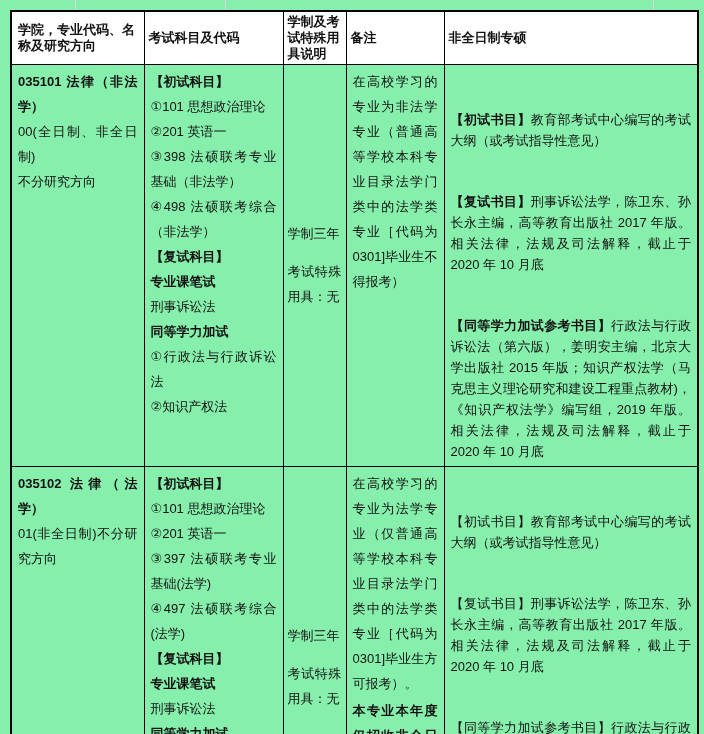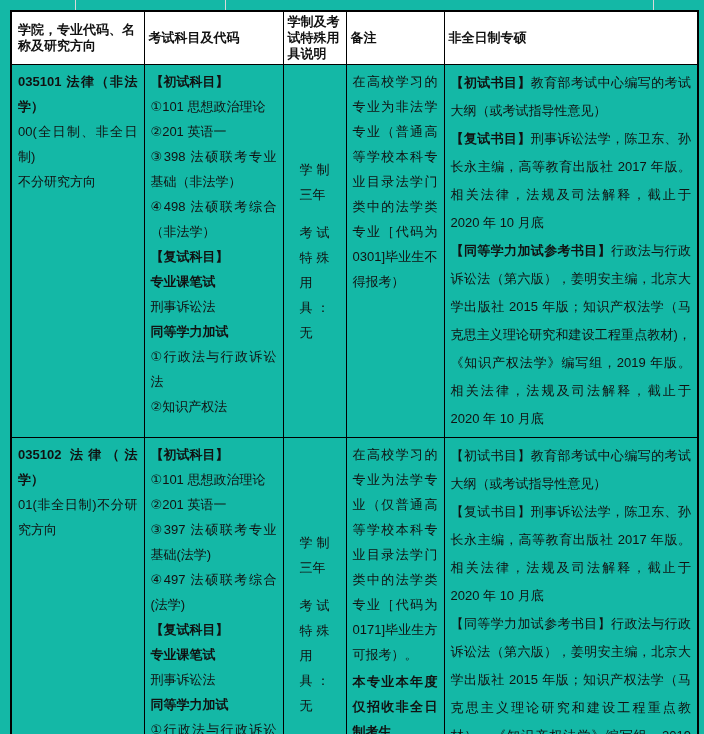--- a/index.html
+++ b/index.html
@@ -1,19 +1,19 @@
 <!DOCTYPE html>
 <html><head>
 <meta charset="utf-8">
 <style>
   html,body { margin:0; padding:0; background:#ffffff; }
   .page {
     position:relative; width:704px; height:734px; overflow:hidden;
     font-family:"Liberation Sans","DejaVu Sans",sans-serif;
-    font-size:13px; color:#111; background:#14b8a6;
+    font-size:13px; color:#111; background:#86efac;
   }
   .grid-stub { position:absolute; top:0; width:1px; height:10px; background:#d9d9d9; }
   table.doc {
     position:absolute; left:10px; top:10px;
     border-collapse:collapse; table-layout:fixed; width:687px;
     border:2px solid #000;
   }
   td, th { border:1px solid #000; padding:4px 6px; vertical-align:top; overflow:hidden; }
   th {
     font-weight:bold; text-align:left; vertical-align:middle;
@@ -24,24 +24,24 @@
   .college-name { line-height:20px; }
   .contact-line { line-height:22px; white-space:nowrap; }
   .contact-line .gap1 { margin-left:34px; }
   .contact-line .gap2 { margin-left:44px; }
   .mono { font-family:"Liberation Mono","DejaVu Sans Mono",monospace; font-size:12px; }
   .email-label { color:#00218c; }
   a.email-link { color:#0000dd; text-decoration:underline; cursor:pointer; }
   .enroll-line { line-height:22px; }
   .ln { line-height:25px; text-align:justify; }
   .b { font-weight:bold; }
-  td.duration-cell { vertical-align:middle; text-align:left; padding:4px 16px; }
+  td.duration-cell { vertical-align:middle; text-align:left; padding:4px 4px; }
   td.duration-cell .ln + .ln { margin-top:14px;font-family:Liberation Mono, monospace; }
   td.remark-cell .ln + .ln { margin-top:2px; }
-  .para { line-height:28px; text-align:justify; }
+  .para { line-height:21px; text-align:justify;margin-top:40px; }
   .r-h48 { height:48px; }
   .r-h46 { height:46px; }
   .r-h314 { height:314px; }
 </style>
 </head>
 <body>
 
 <div class="page">
 
   <div class="grid-stub" style="left:75px"></div>
@@ -116,21 +116,21 @@
             <div class="ln">刑事诉讼法</div>
             <div class="ln b">同等学力加试</div>
             <div class="ln">①行政法与行政诉讼法</div>
             <div class="ln">②知识产权法</div>
           </td>
       <td class="duration-cell">
             <div class="ln">学制三年</div>
             <div class="ln">考试特殊用具：无</div>
           </td>
       <td class="remark-cell">
-            <div class="ln">在高校学习的专业为法学专业（仅普通高等学校本科专业目录法学门类中的法学类专业［代码为 0171]毕业生方可报考）。</div>
+            <div class="ln">在高校学习的专业为法学专业（仅普通高等学校本科专业目录法学门类中的法学类专业［代码为 0301]毕业生方可报考）。</div>
             <div class="ln b">本专业本年度仅招收非全日制考生</div>
           </td>
       <td>
             <div class="para"><span>【初试书目】</span><span>教育部考试中心编写的考试大纲（或考试指导性意见）</span></div>
             <div class="para"><span>【复试书目】</span><span>刑事诉讼法学，陈卫东、孙长永主编，高等教育出版社 2017 年版。相关法律，法规及司法解释，截止于 2020 年 10 月底</span></div>
             <div class="para"><span>【同等学力加试参考书目】</span><span>行政法与行政诉讼法（第六版），姜明安主编，北京大学出版社 2015 年版；知识产权法学（马克思主义理论研究和建设工程重点教材），《知识产权法学》编写组，2019 年版。相关法律，法规及司法解释，截止于 2020 年 10 月底。</span></div>
           </td>
     </tr>
   </tbody>
     </table>

